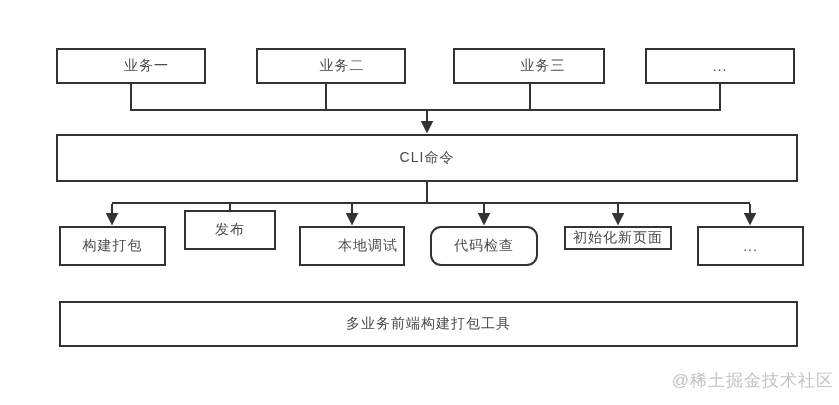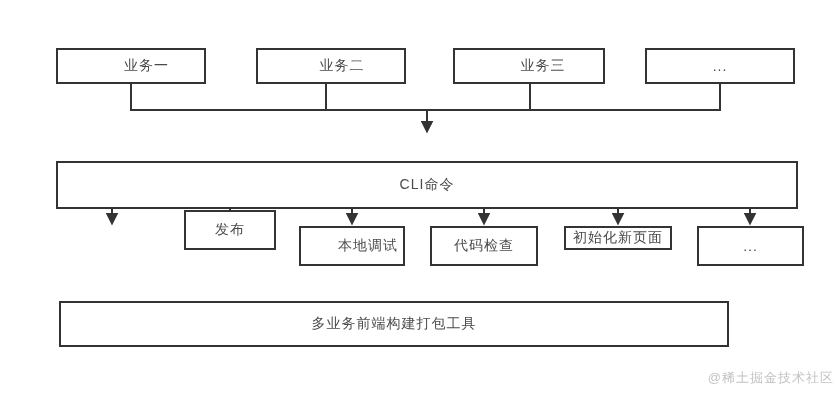--- a/index.html
+++ b/index.html
@@ -35,36 +35,36 @@
     color: #4a4a4a;
     letter-spacing: 1px;
     white-space: nowrap;
   }
   
   .biz-1 { left: 56px;  top: 48px; width: 150px; height: 36px; padding-left: 31px; }
   .biz-2 { left: 256px; top: 48px; width: 150px; height: 36px; padding-left: 22px; }
   .biz-3 { left: 453px; top: 48px; width: 152px; height: 36px; padding-left: 28px; }
   .biz-4 { left: 645px; top: 48px; width: 150px; height: 36px; }
   
-  .cli   { left: 56px;  top: 134px; width: 742px; height: 48px; margin-top: 27px; }
+  .cli   { left: 56px;  top: 134px; width: 742px; height: 48px; }
   
   .cmd-1 { left: 59px;  top: 226px; width: 107px; height: 40px; }
   .cmd-2 { left: 184px; top: 210px; width: 92px;  height: 40px; }
   .cmd-3 { left: 299px; top: 226px; width: 106px; height: 40px; padding-left: 32px; }
-  .cmd-4 { left: 430px; top: 226px; width: 108px; height: 40px; }
+  .cmd-4 { left: 430px; top: 226px; width: 108px; height: 40px; border-radius: 11px; }
   .cmd-5 { left: 564px; top: 226px; width: 108px; height: 24px; }
   .cmd-6 { left: 697px; top: 226px; width: 107px; height: 40px; }
   
-  .tool  { left: 59px;  top: 301px; width: 670px; height: 46px; }
+  .tool  { left: 59px;  top: 301px; width: 739px; height: 46px; }
   .watermark {
     position: absolute;
     left: 664px;
     top: 369px;
     width: 170px;
-    font-size: 13px;
+    font-size: 17px;
     color: #c3c3c3;
     letter-spacing: 1px;
     text-align: right;
     white-space: nowrap;
   }
 </style>
 </head>
 <body>
 
 <div class="canvas">
@@ -95,20 +95,21 @@
     </g>
   </svg>
 
   <div class="node biz-1">业务一</div>
   <div class="node biz-2">业务二</div>
   <div class="node biz-3">业务三</div>
   <div class="node biz-4">...</div>
 
   <div class="node cli">CLI命令</div>
 
+  <div class="node cmd-1">构建打包</div>
   <div class="node cmd-2">发布</div>
   <div class="node cmd-3">本地调试</div>
   <div class="node cmd-4">代码检查</div>
   <div class="node cmd-5">初始化新页面</div>
   <div class="node cmd-6">...</div>
 
   <div class="node tool">多业务前端构建打包工具</div>
 
   <div class="watermark">@稀土掘金技术社区</div>
 

